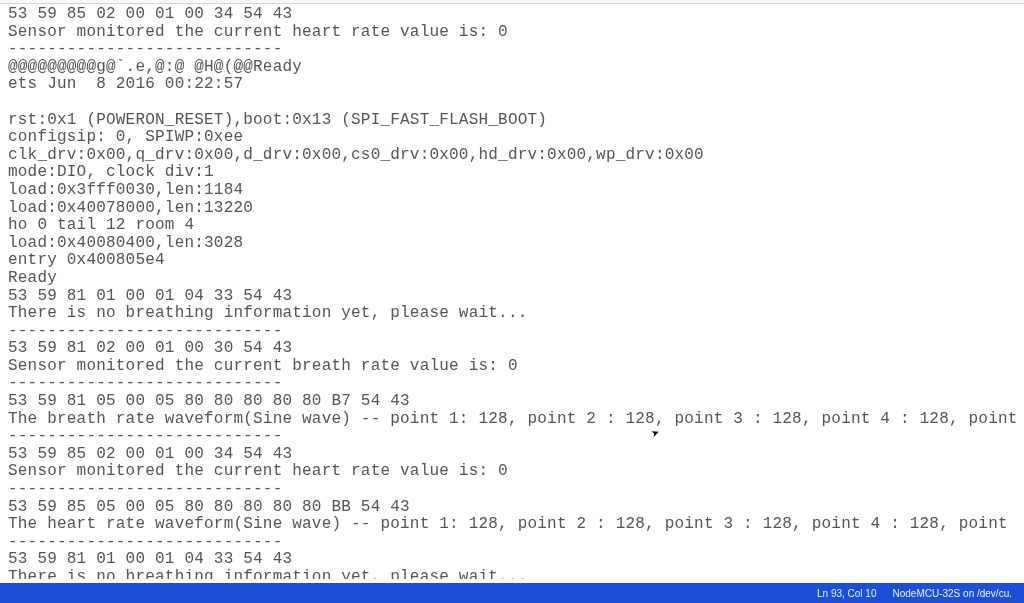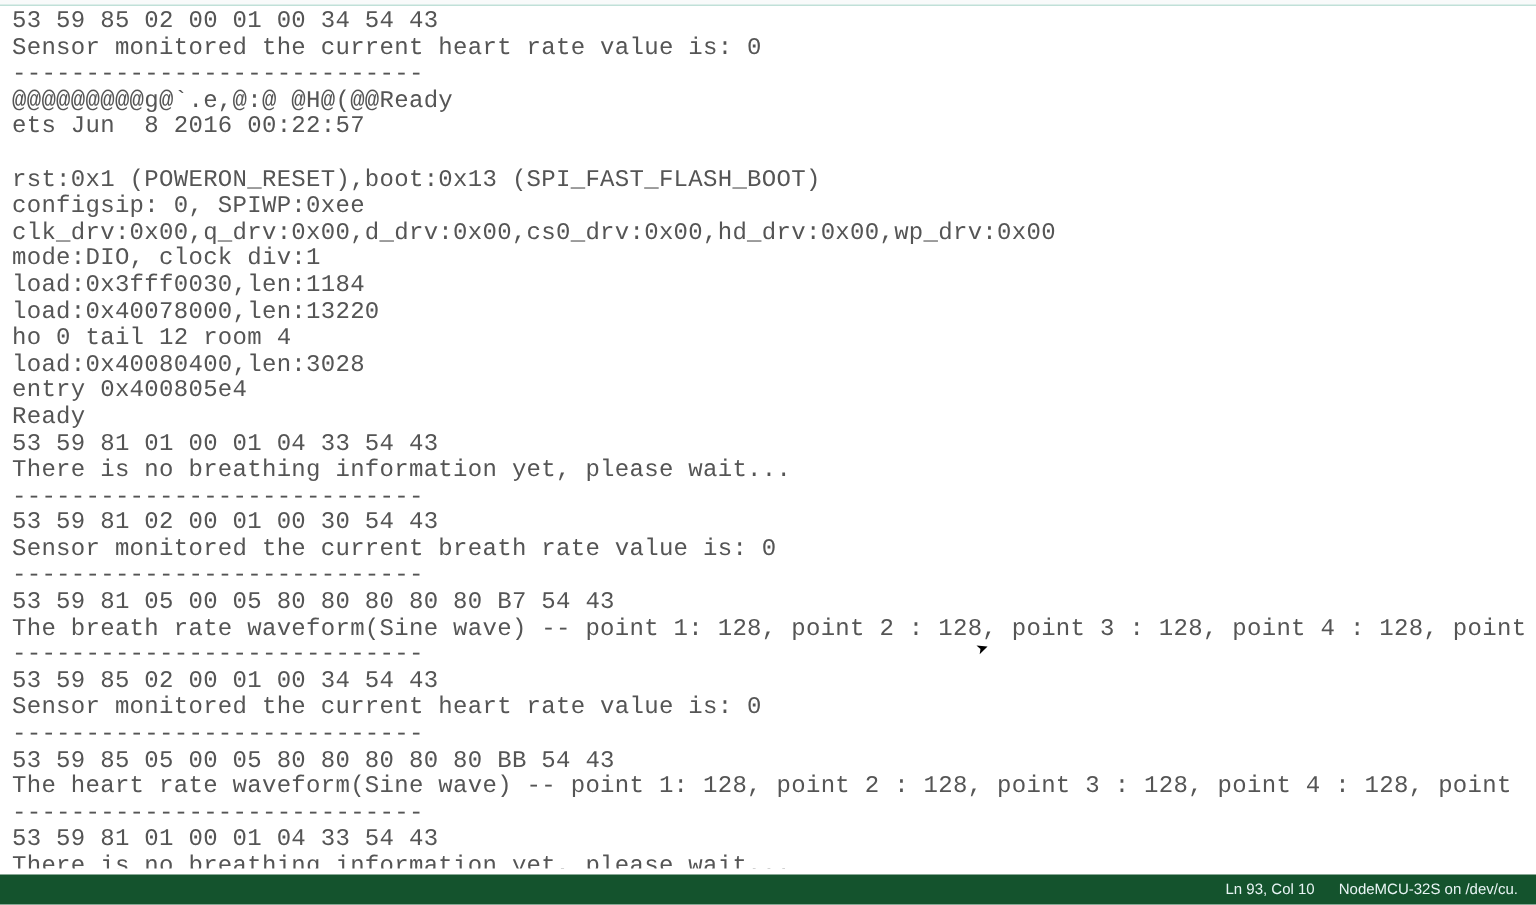--- a/index.html
+++ b/index.html
@@ -35,21 +35,21 @@
       font-size: 16px;
       color: #555555;
       letter-spacing: 0.2px;
     }
     .status-bar {
       position: absolute;
       bottom: 0;
       left: 0;
       right: 0;
       height: 20px;
-      background: #14532d;
+      background: #1d4ed8;
       color: #e8f4f4;
       display: flex;
       justify-content: flex-end;
       align-items: center;
       font-size: 10px;
       font-family: Arial, sans-serif;
       padding-right: 4px;
     }
     .status-segment {
       padding: 0 8px;

